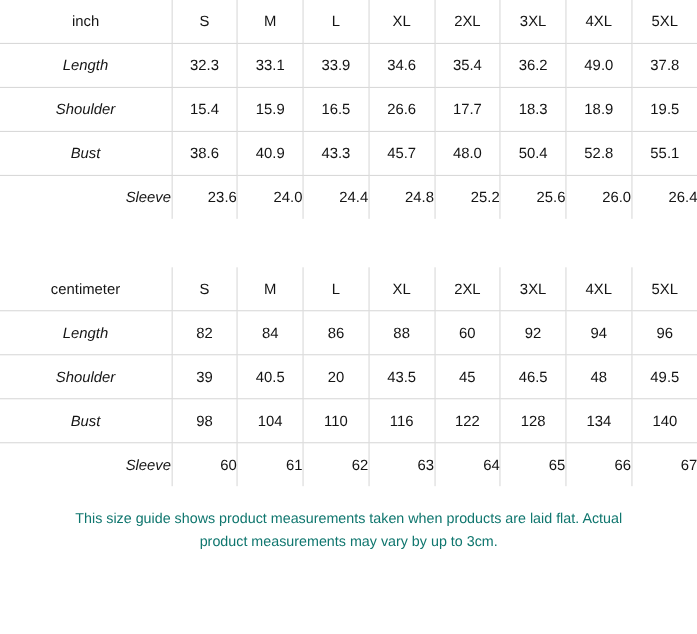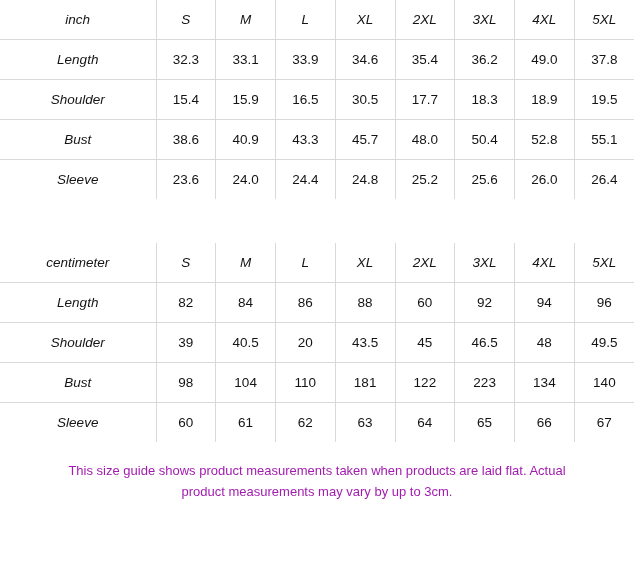--- a/index.html
+++ b/index.html
@@ -39,24 +39,24 @@
     background: #ffffff;
   }
   table.size-table tr td:first-child {
     border-left: none;
   }
   table.size-table tr td:last-child {
     border-right: none;
   }
   table.size-table tr:first-child td {
     border-top: none;
-    font-style: italic;
   }
   table.size-table tr:last-child td {
     border-bottom: none;
+    text-align: right;
   }
   
   table.size-table col.label-col { width: 156px; }
   table.size-table col.size-col { width: 59.75px; }
 
   .hdr-label {
     font-size: 13.5px;
     color: #141414;
   }
   .row-label {
@@ -68,21 +68,21 @@
     height: 44px;
     background: #ffffff;
     width: 634px;
     flex: none;
   }
   .footer {
     padding: 18px 46px 0 46px;
     text-align: center;
     font-size: 13px;
     line-height: 21px;
-    color: #a21caf;
+    color: #0f766e;
   }
   .table-block {
     flex: none;
   }
 </style>
 </head>
 <body>
 
 <div class="sheet">
 
@@ -120,21 +120,21 @@
             <td>35.4</td>
             <td>36.2</td>
             <td>49.0</td>
             <td>37.8</td>
           </tr>
           <tr>
             <td class="row-label">Shoulder</td>
             <td>15.4</td>
             <td>15.9</td>
             <td>16.5</td>
-            <td>30.5</td>
+            <td>26.6</td>
             <td>17.7</td>
             <td>18.3</td>
             <td>18.9</td>
             <td>19.5</td>
           </tr>
           <tr>
             <td class="row-label">Bust</td>
             <td>38.6</td>
             <td>40.9</td>
             <td>43.3</td>
@@ -206,23 +206,23 @@
             <td>45</td>
             <td>46.5</td>
             <td>48</td>
             <td>49.5</td>
           </tr>
           <tr>
             <td class="row-label">Bust</td>
             <td>98</td>
             <td>104</td>
             <td>110</td>
-            <td>181</td>
+            <td>116</td>
             <td>122</td>
-            <td>223</td>
+            <td>128</td>
             <td>134</td>
             <td>140</td>
           </tr>
           <tr>
             <td class="row-label">Sleeve</td>
             <td>60</td>
             <td>61</td>
             <td>62</td>
             <td>63</td>
             <td>64</td>

